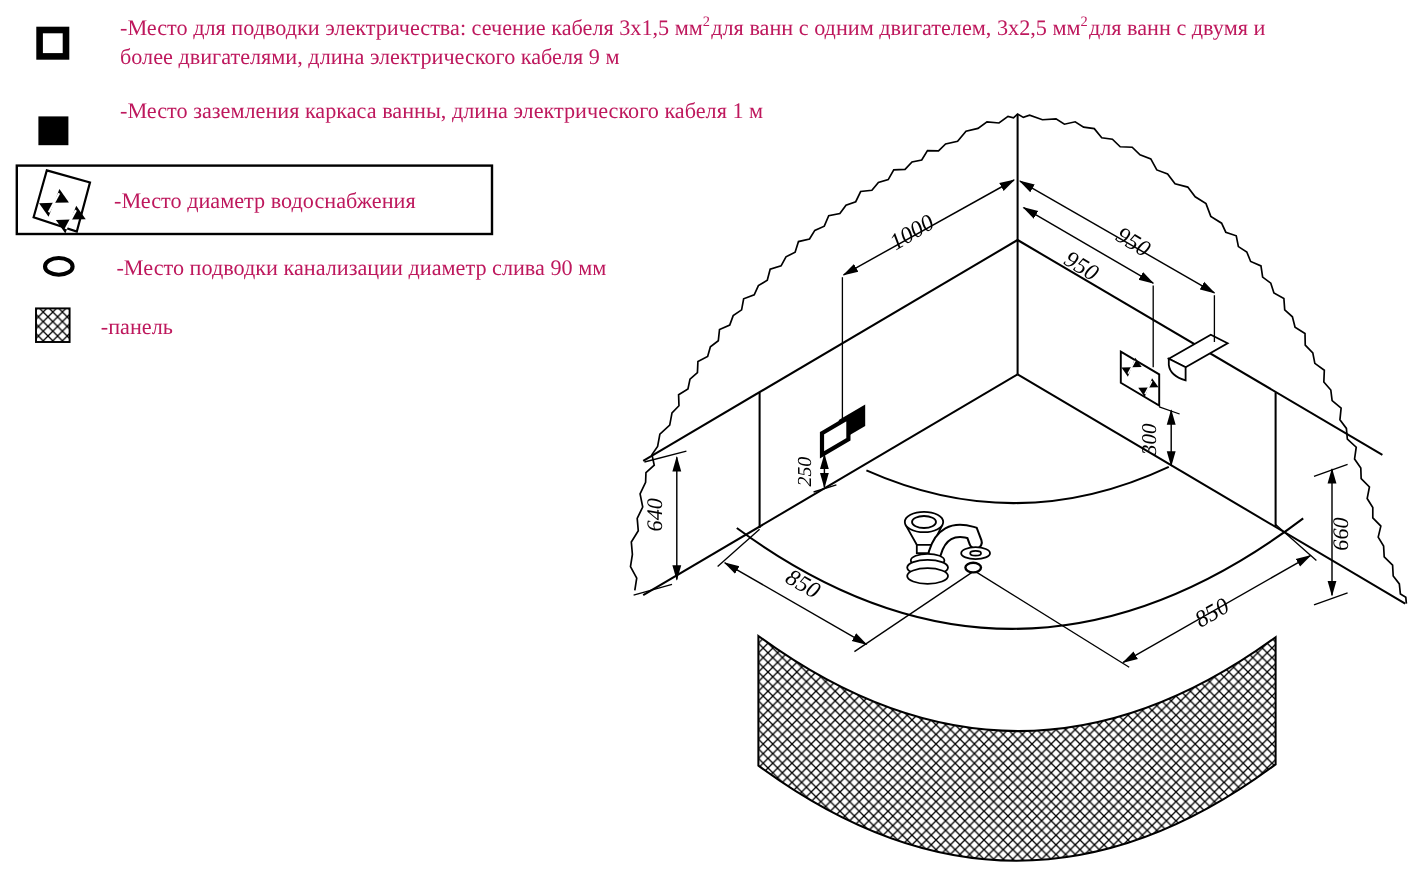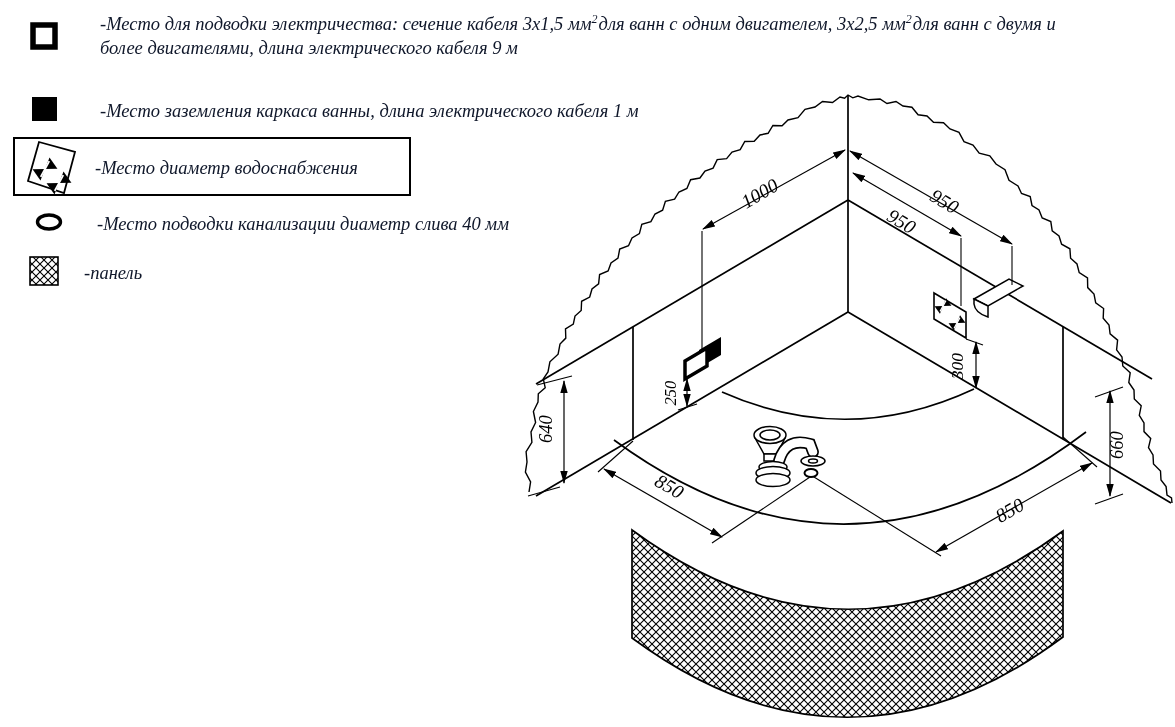--- a/index.html
+++ b/index.html
@@ -1,19 +1,19 @@
 <!DOCTYPE html>
 <html><head>
 <meta charset="utf-8">
 <style>
   html,body{margin:0;padding:0;background:#fff;}
   .stage{position:relative;width:1175px;height:727px;background:#fff;overflow:hidden;
          font-family:"Liberation Serif",serif;}
   svg.art{position:absolute;left:0;top:0;}
-  .ltxt{position:absolute;font-style:italic;font-size:18.5px;line-height:24px;color:#0f172a;
+  .ltxt{position:absolute;font-size:18.5px;line-height:24px;color:#be185d;
         white-space:nowrap;}
   .lw{white-space:normal;}
   sup.s2{font-size:12px;vertical-align:super;line-height:0;margin-right:1px;}
   .dimtext{font-family:"Liberation Serif",serif;font-style:italic;fill:#000;}
 </style>
 </head>
 <body>
 
 <div class="stage">
 
@@ -134,21 +134,21 @@
     <text class="dimtext" font-size="19.5" text-anchor="middle" x="666" y="492" transform="rotate(30.2 666 492)">850</text>
     <text class="dimtext" font-size="19.5" text-anchor="middle" x="1013" y="516" transform="rotate(-30 1013 516)">850</text>
   </g>
 </svg>
 
 <div class="ltxt lw" style="left:100px;top:12px;width:1060px">
   <div><span>-Место для подводки электричества: сечение кабеля 3х1,5 мм</span><sup class="s2">2</sup><span>для ванн с одним двигателем, 3х2,5 мм</span><sup class="s2">2</sup><span>для ванн с двумя и</span></div>
   <div>более двигателями, длина электрического кабеля 9 м</div>
 </div>
 
-<div class="ltxt" style="left:100px;top:99px">-Место заземления каркаса ванны, длина электрического кабеля 1 м</div>
+<div class="ltxt" style="left:100px;top:81px">-Место заземления каркаса ванны, длина электрического кабеля 1 м</div>
 
 <div class="ltxt" style="left:95px;top:156px">-Место диаметр водоснабжения</div>
 
-<div class="ltxt" style="left:97px;top:212px">-Место подводки канализации диаметр слива 40 мм</div>
+<div class="ltxt" style="left:97px;top:212px">-Место подводки канализации диаметр слива 90 мм</div>
 
 <div class="ltxt" style="left:84px;top:261px">-панель</div>
 
 </div>
 
 </body></html>

